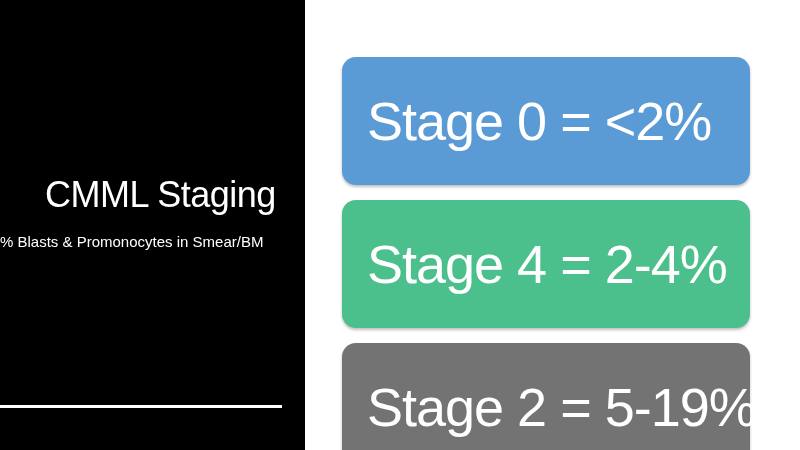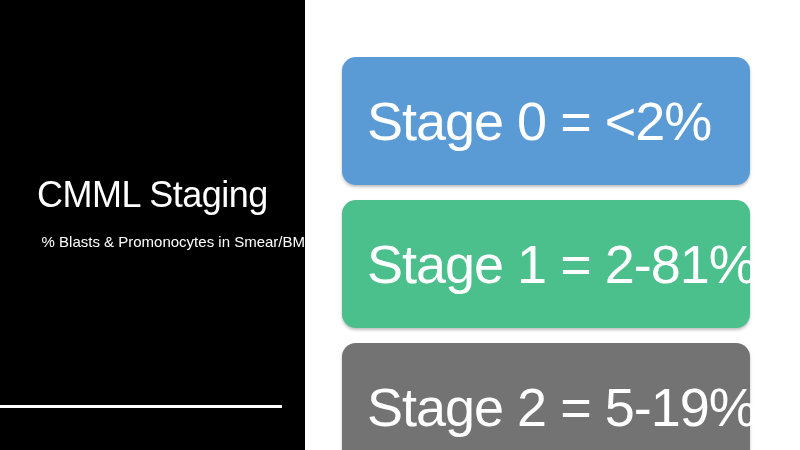--- a/index.html
+++ b/index.html
@@ -27,27 +27,28 @@
     position: absolute;
     top: 174px;
     left: 0;
     width: 100%;
     text-align: center;
     color: #ffffff;
     font-size: 36px;
     letter-spacing: -0.5px;
     line-height: 42px;
     white-space: nowrap;
+    padding-left: 8px;
   }
   .slide-subtitle {
     position: absolute;
     top: 233px;
     left: 0;
     width: 100%;
-    text-align: right;
+    text-align: left;
     color: #ffffff;
     font-size: 15px;
     line-height: 18px;
     white-space: nowrap;
   }
   .divider-line {
     position: absolute;
     top: 405px;
     left: 0;
     width: 282px;
@@ -86,20 +87,20 @@
     <div class="slide-title">CMML Staging</div>
     <div class="slide-subtitle">% Blasts &amp; Promonocytes in Smear/BM</div>
     <div class="divider-line" style="background: rgb(255, 255, 255);"></div>
   </div>
 
   <div class="stages">
     <div class="stage-box" style="background: rgb(91, 155, 213);">
       <span>Stage 0 = &lt;2%</span>
     </div>
     <div class="stage-box" style="background: rgb(75, 192, 140);">
-      <span>Stage 1 = 2-81%</span>
+      <span>Stage 4 = 2-4%</span>
     </div>
     <div class="stage-box" style="background: #737373;">
       <span>Stage 2 = 5-19%</span>
     </div>
   </div>
 
 </div>
 
 </body></html>

